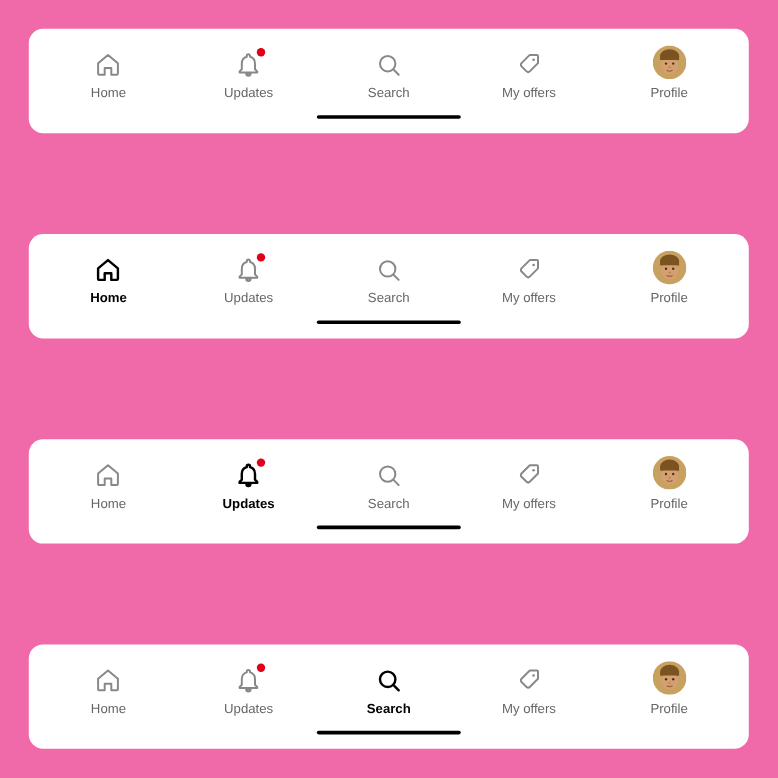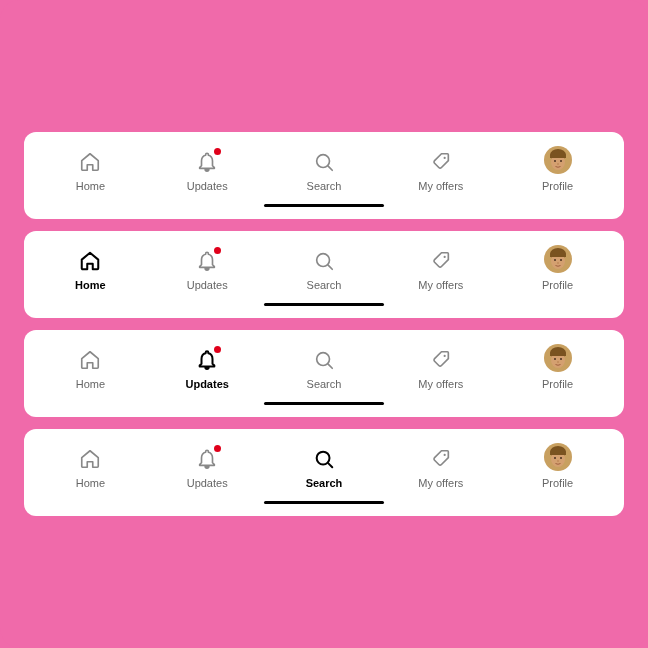--- a/index.html
+++ b/index.html
@@ -11,21 +11,21 @@
       min-height: 100vh;
       font-family: -apple-system, BlinkMacSystemFont, 'Segoe UI', sans-serif;
     }
     .outer-container {
       background: #f06aaa;
       border-radius: 20px;
       width: 648px;
       height: 648px;
       display: flex;
       flex-direction: column;
-      justify-content: center;
+      justify-content: space-between;
       align-items: center;
       gap: 12px;
       padding: 24px;
     }
     .nav-card {
       background: #ffffff;
       border-radius: 12px;
       width: 100%;
       padding: 16px 8px 12px;
       display: flex;

